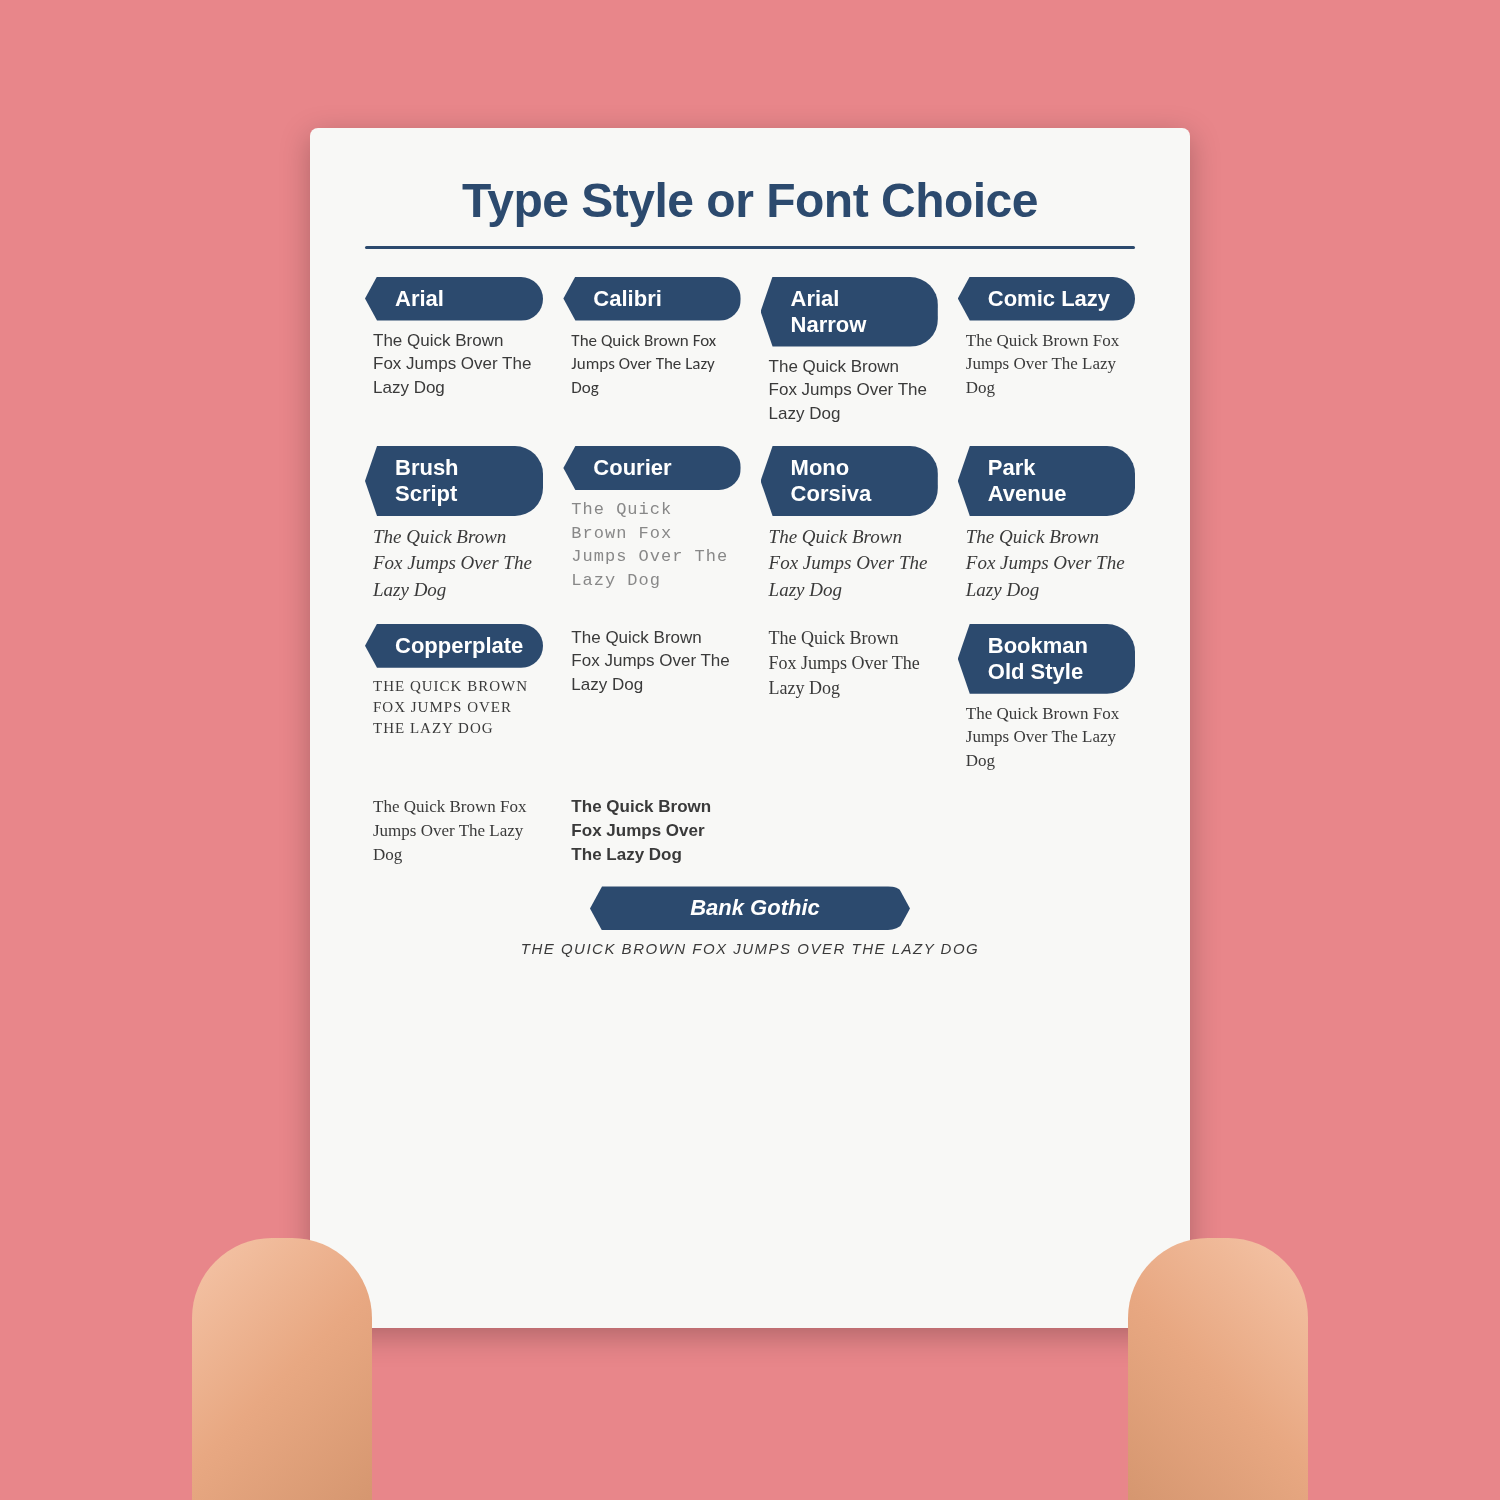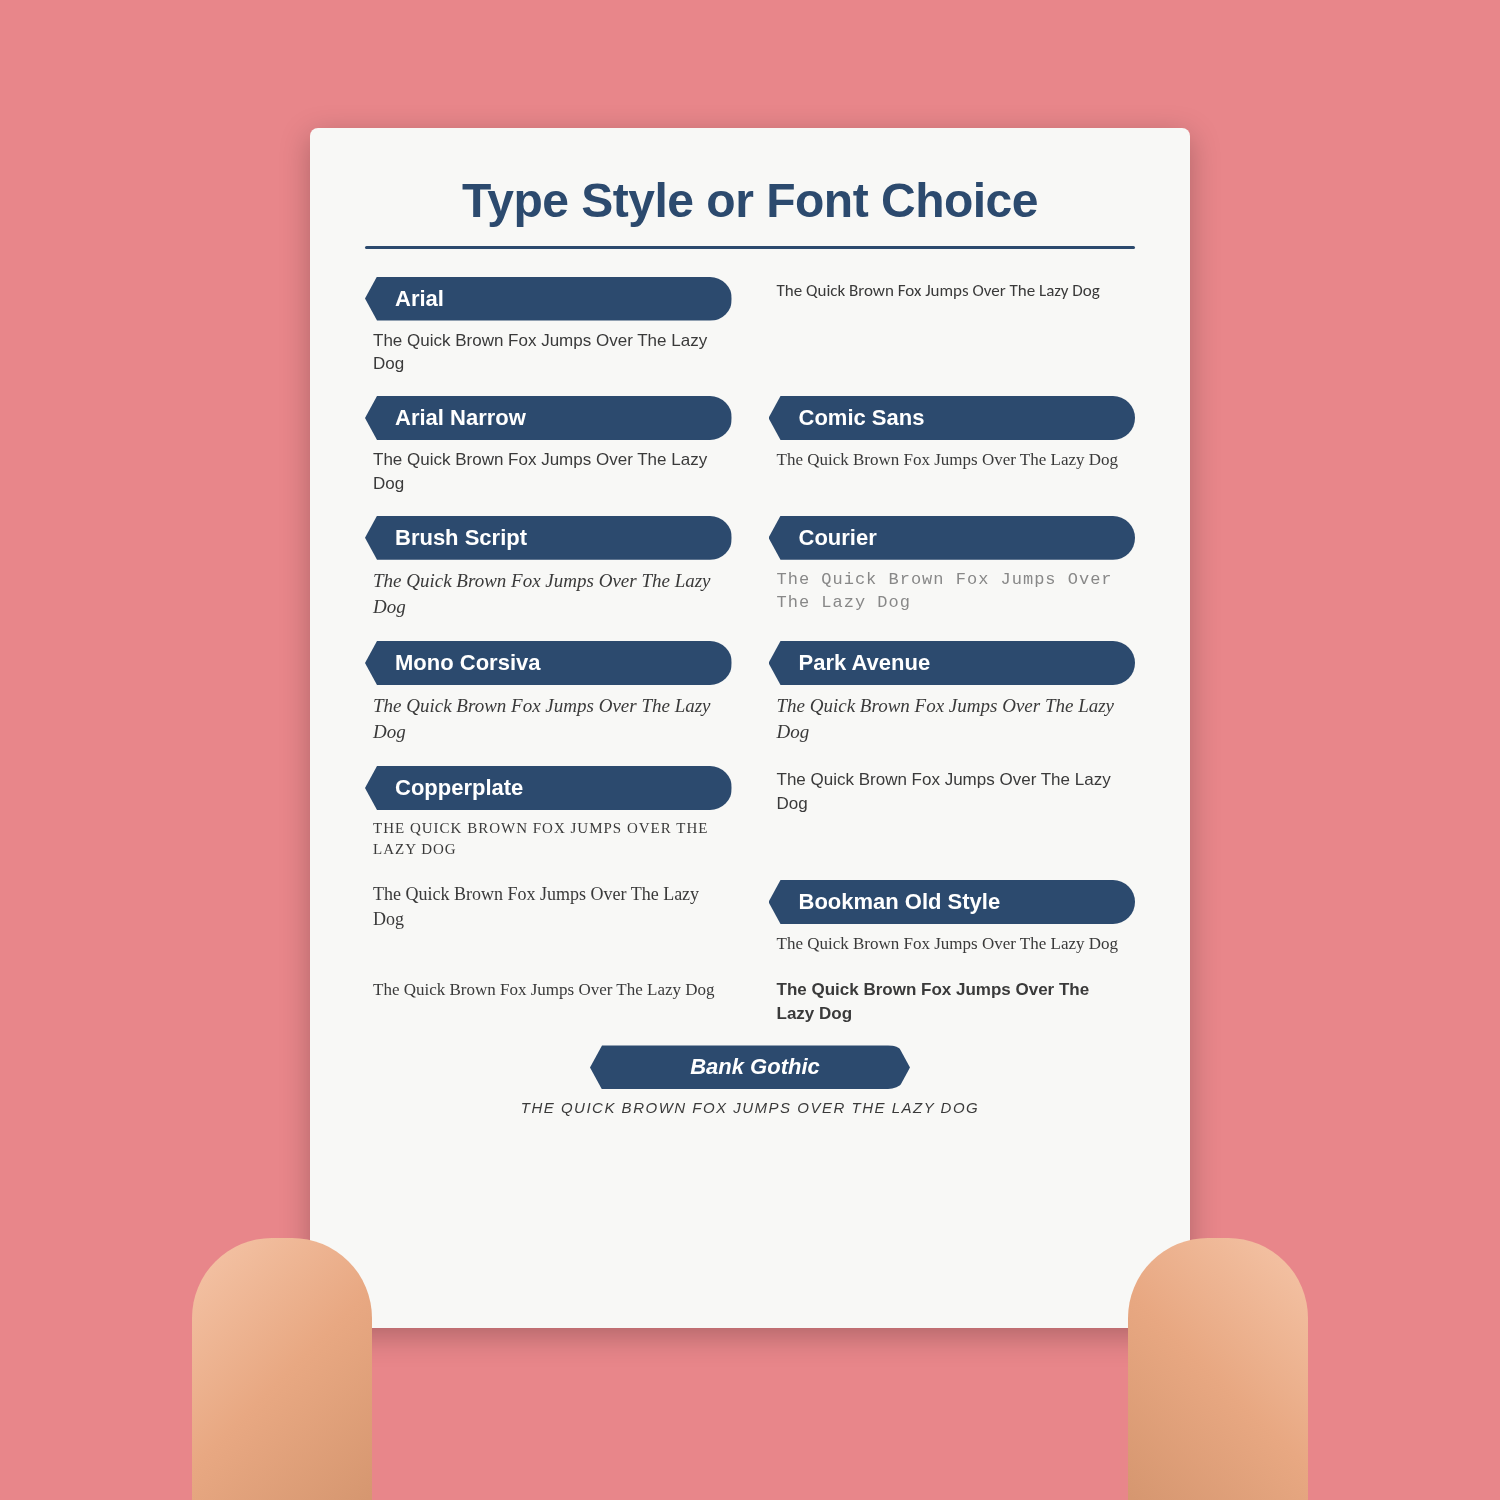--- a/index.html
+++ b/index.html
@@ -82,22 +82,22 @@
 
     .divider {
       height: 3px;
       background-color: #2c4a6e;
       margin-bottom: 28px;
       border-radius: 2px;
     }
 
     .fonts-grid {
       display: grid;
-      grid-template-columns: 1fr 1fr;
-      gap: 0 37px;
+      grid-template-columns: 1fr 1fr 1fr 1fr;
+      gap: 0 20px;
     }
 
     .font-entry {
       margin-bottom: 18px;
     }
 
     .font-label {
       background-color: #2c4a6e;
       color: white;
       font-size: 22px;
@@ -159,29 +159,30 @@
     <h1 class="card-title">Type Style or Font Choice</h1>
     <div class="divider"></div>
 
     <div class="fonts-grid">
 
       <div class="font-entry">
         <div class="font-label">Arial</div>
         <div class="font-sample sample-arial">The Quick Brown Fox Jumps Over The Lazy Dog</div>
       </div>
       <div class="font-entry">
+        <div class="font-label">Calibri</div>
         <div class="font-sample sample-calibri">The Quick Brown Fox Jumps Over The Lazy Dog</div>
       </div>
 
       <div class="font-entry">
         <div class="font-label">Arial Narrow</div>
         <div class="font-sample sample-arial-narrow">The Quick Brown Fox Jumps Over The Lazy Dog</div>
       </div>
       <div class="font-entry">
-        <div class="font-label">Comic Sans</div>
+        <div class="font-label">Comic Lazy</div>
         <div class="font-sample sample-comic-sans">The Quick Brown Fox Jumps Over The Lazy Dog</div>
       </div>
 
       <div class="font-entry">
         <div class="font-label">Brush Script</div>
         <div class="font-sample sample-brush-script">The Quick Brown Fox Jumps Over The Lazy Dog</div>
       </div>
       <div class="font-entry">
         <div class="font-label">Courier</div>
         <div class="font-sample sample-courier">The Quick Brown Fox Jumps Over The Lazy Dog</div>

